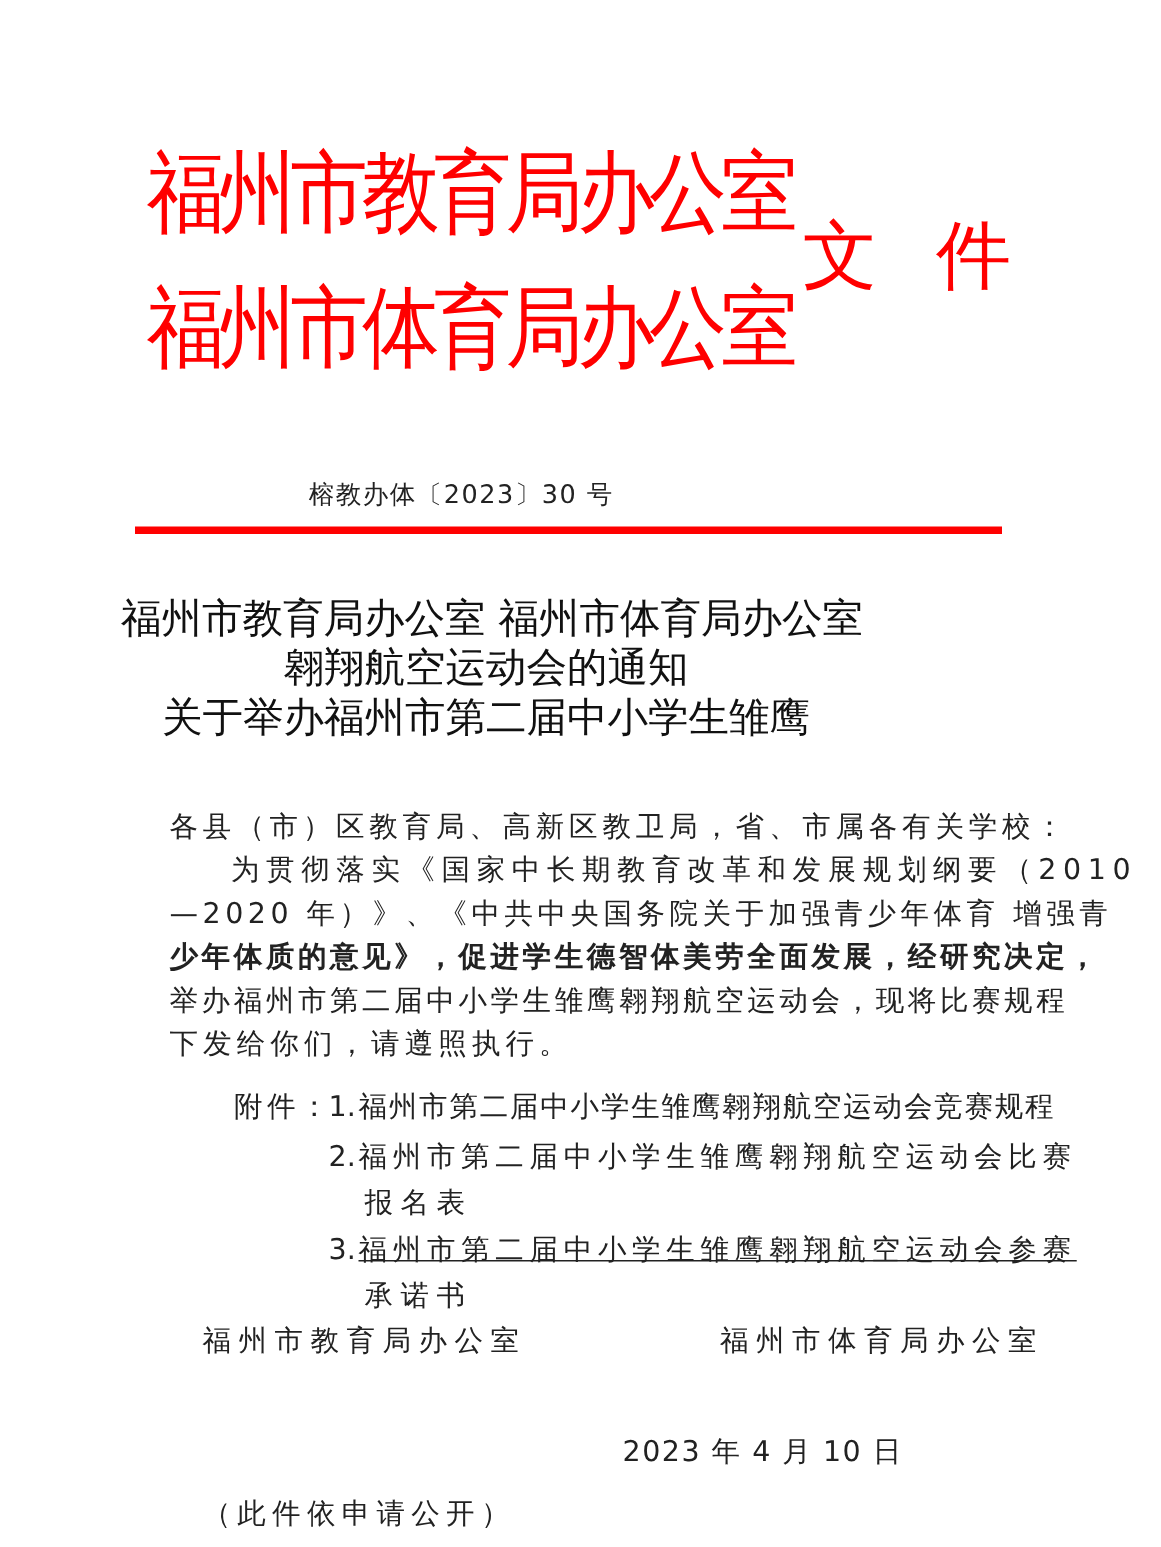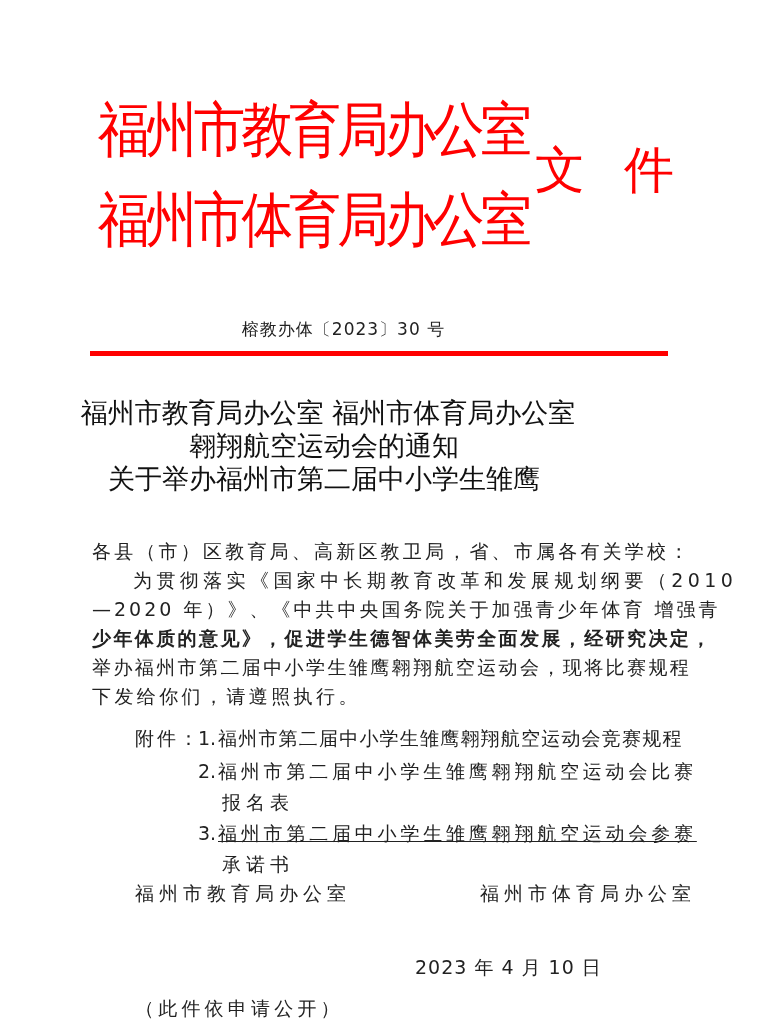--- a/index.html
+++ b/index.html
@@ -45,21 +45,20 @@
     .doc-number {
       position: absolute;
       top: 318px;
       left: 0;
       width: 615px;
       text-align: center;
       font-family: "DejaVu Sans", "Liberation Sans", sans-serif;
       font-size: 17px;
       color: #222;
       letter-spacing: 1px;
-      padding-left: 36px;
     }
     .red-rule {
       position: absolute;
       left: 90px;
       top: 351px;
       width: 578px;
       height: 5px;
       background: #ff0000;
     }
 
@@ -78,20 +77,21 @@
     .title .t1 { margin-left: 8px; }
 
     .body-text {
       position: absolute;
       font-family: "DejaVu Sans", "Liberation Sans", sans-serif;
       font-size: 19px;
       line-height: 29px;
       color: #222;
       letter-spacing: 4.6px;
       white-space: nowrap;
+      margin-left: 21px;
     }
 
     .sig {
       position: absolute;
       font-family: "DejaVu Sans", "Liberation Sans", sans-serif;
       font-size: 19px;
       color: #222;
       letter-spacing: 5px;
       white-space: nowrap;
     }

